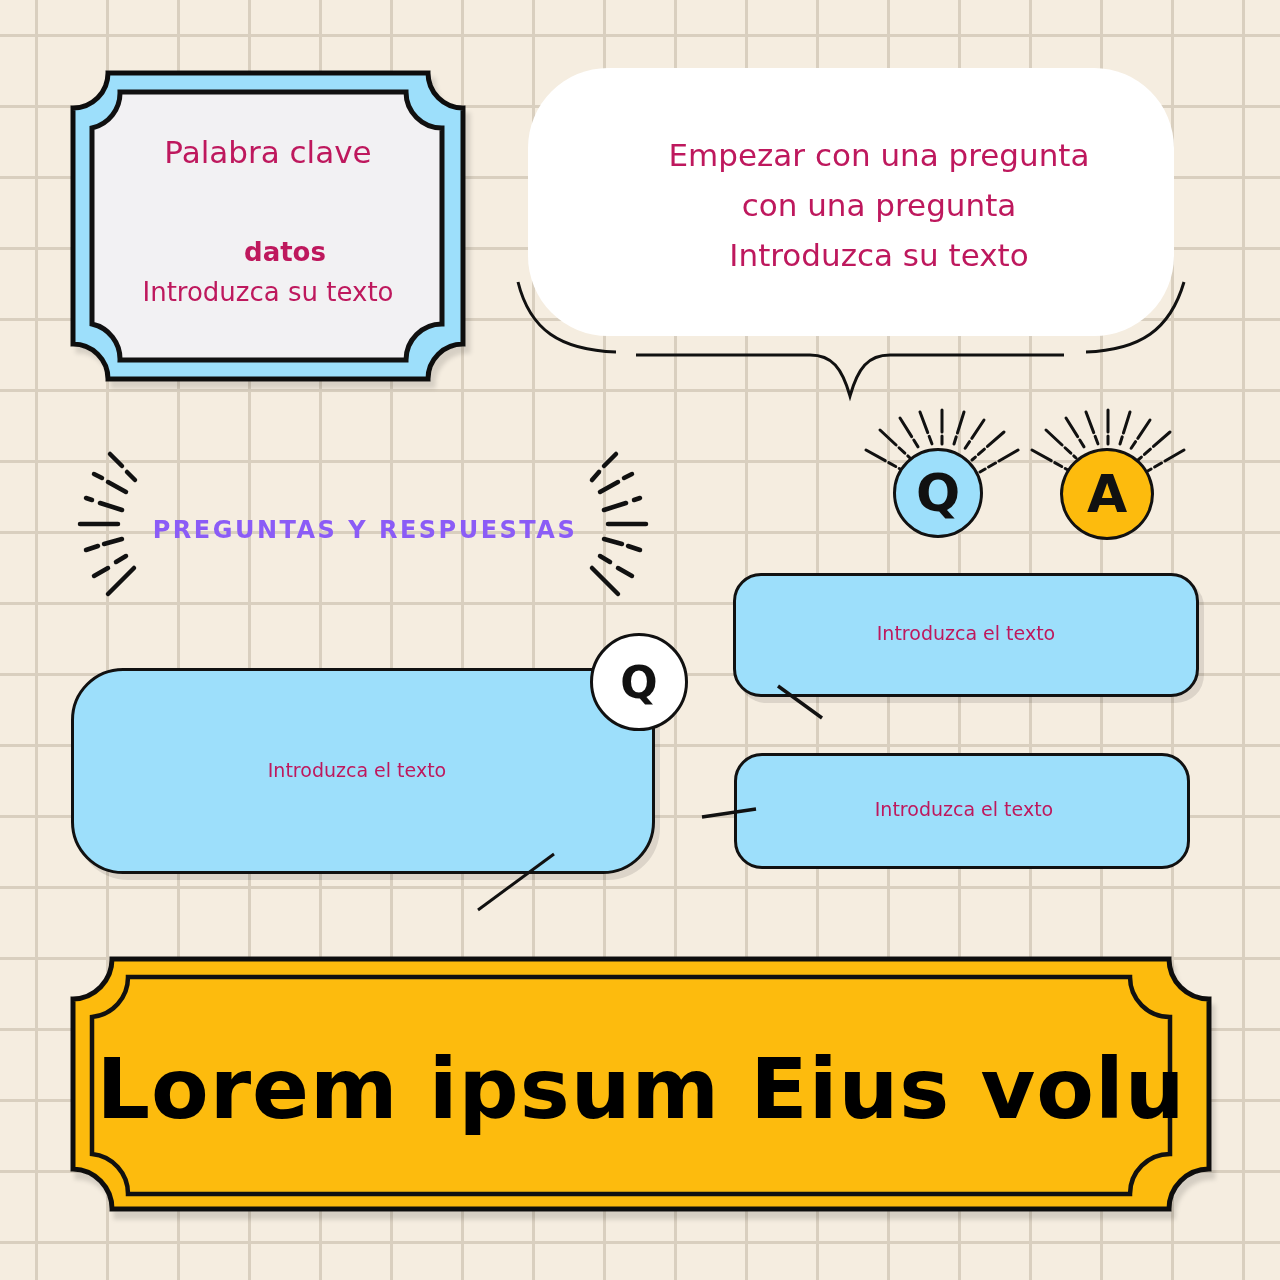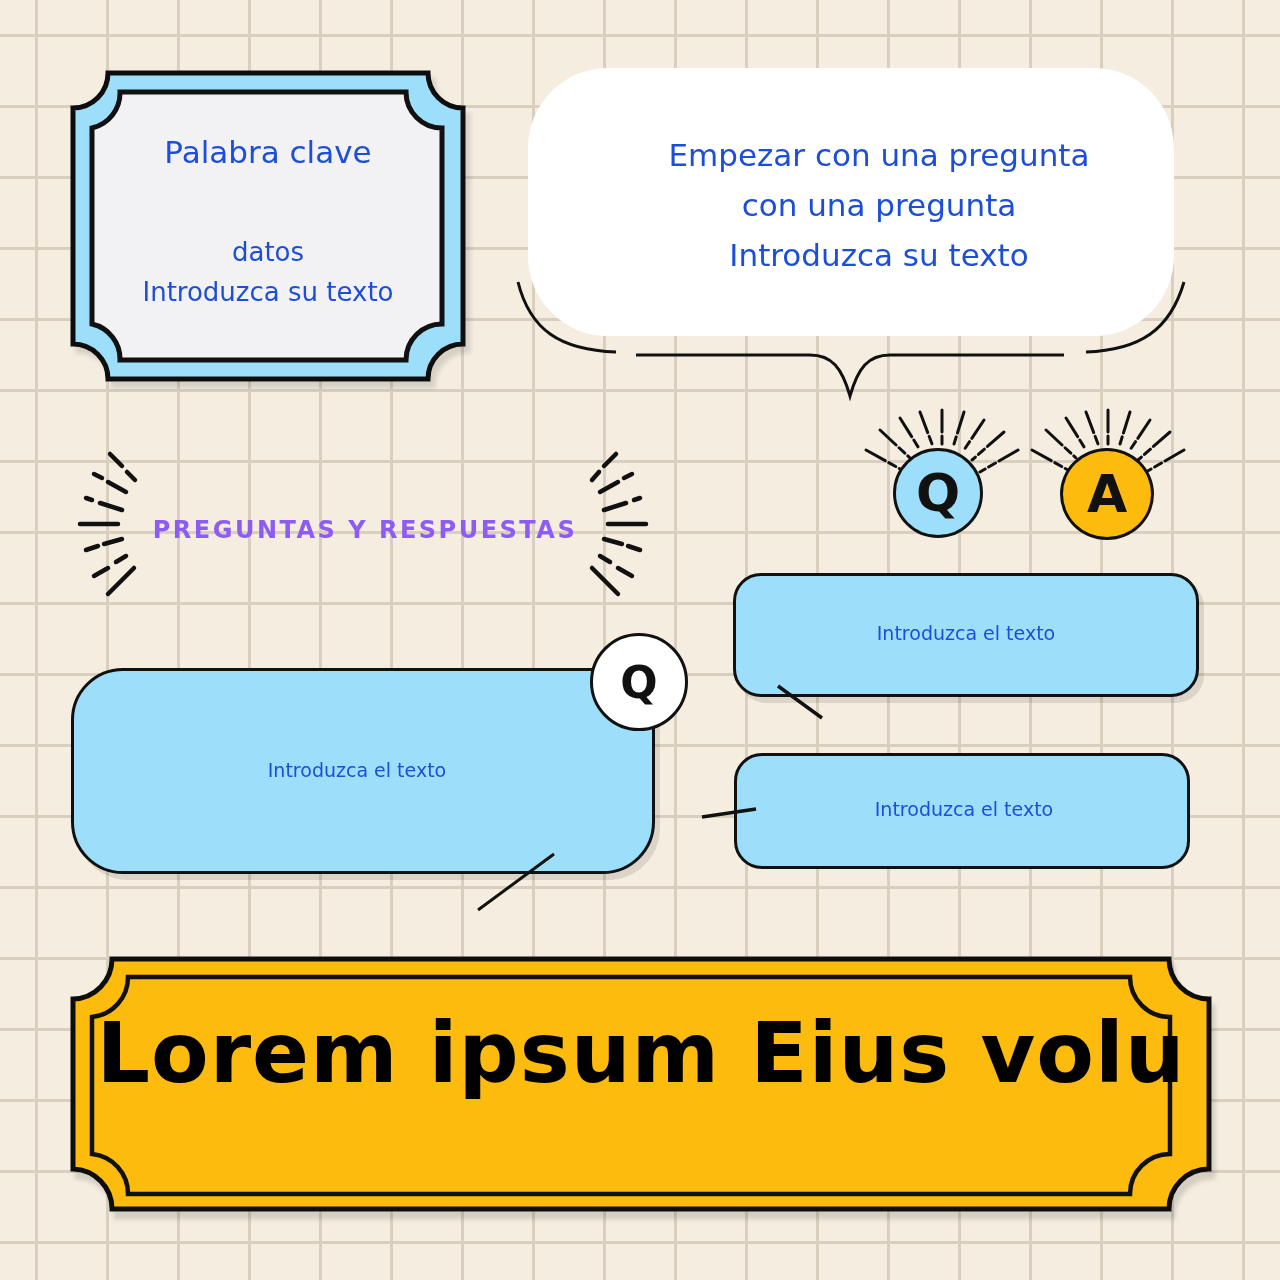--- a/index.html
+++ b/index.html
@@ -8,42 +8,42 @@
     background-color:#f5ede0;
     background-image:
       linear-gradient(to right, #d9cfbf 3px, transparent 3px),
       linear-gradient(to bottom, #d9cfbf 3px, transparent 3px);
     background-size:71px 71px;
     background-position:35px 34px;
     font-family:"Liberation Sans", sans-serif;
   }
   .abs { position:absolute; }
   svg.abs { overflow:visible; }
-  .txt { color:#1d4ed8; text-align:center; font-family:"DejaVu Sans", sans-serif; }
+  .txt { color:#be185d; text-align:center; font-family:"DejaVu Sans", sans-serif; }
   .kw-title { font-size:31px; }
   .kw-body { font-size:26px; line-height:40px; }
   .speech-text { font-size:31px; line-height:50px;padding-left:28px; }
   .bubble-text { font-size:19px; }
   .qa-heading { font-size:24px; font-weight:bold; letter-spacing:2.5px; font-family:"DejaVu Sans", sans-serif; color:#8b5cf6; }
   .banner-text { font-size:84px; font-weight:bold; font-family:"DejaVu Sans", sans-serif; color:#000; letter-spacing:1px; white-space:nowrap; }
   .circle-letter { font-family:"DejaVu Sans", sans-serif; font-weight:bold; color:#111; display:flex; align-items:center; justify-content:center; }
 </style>
 </head>
 <body>
 
 <div class="abs" style="left:70px;top:70px;width:396px;height:312px;">
   <svg class="abs" width="396" height="312" viewBox="0 0 396 312" style="left:0;top:0;">
     <filter id="sh1">
         <feDropShadow dx="5" dy="7" stdDeviation="2" flood-color="#000" flood-opacity="0.12"></feDropShadow>
       </filter>
     <path filter="url(#sh1)" d="M38,3 H358 A35,35 0 0 0 393,38 V274 A35,35 0 0 0 358,309 H38 A35,35 0 0 0 3,274 V38 A35,35 0 0 0 38,3 Z" fill="#9ddffb" stroke="#111" stroke-width="5"></path>
     <path d="M50,22 H336 A36,36 0 0 0 372,58 V254 A36,36 0 0 0 336,290 H50 A36,36 0 0 0 22,254 V58 A36,36 0 0 0 50,22 Z" fill="#f2f1f3" stroke="#111" stroke-width="5"></path>
   </svg>
   <div class="abs txt kw-title" style="left:0;top:64px;width:396px;">Palabra clave</div>
-  <div class="abs txt kw-body" style="left:0;top:162px;width:396px;">datos</div>
+  <div class="abs txt kw-body" style="left:17px;top:162px;width:396px;font-weight:bold;">datos</div>
   <div class="abs txt kw-body" style="left:0;top:202px;width:396px;">Introduzca su texto</div>
 </div>
 
 <div class="abs" style="left:528px;top:68px;width:646px;height:268px;background:#fff;border-radius:80px;"></div>
 <svg class="abs" width="680" height="120" viewBox="0 0 680 120" style="left:510px;top:280px;">
   <path d="M8,2 C20,50 50,70 106,72" fill="none" stroke="#111" stroke-width="3"></path>
   <path d="M126,75 H300 C322,75 332,88 340,116 C348,88 358,75 380,75 H554" fill="none" stroke="#111" stroke-width="3"></path>
   <path d="M576,72 C630,70 660,50 674,2" fill="none" stroke="#111" stroke-width="3"></path>
 </svg>
 <div class="abs txt speech-text" style="left:528px;top:130px;width:646px;">Empezar con una pregunta</div>
@@ -141,13 +141,13 @@
   <line x1="2" y1="17" x2="56" y2="9" stroke="#111" stroke-width="3.5"></line>
 </svg>
 
 <svg class="abs" width="1142" height="256" viewBox="0 0 1142 256" style="left:70px;top:956px;">
   <filter id="sh2">
       <feDropShadow dx="4" dy="8" stdDeviation="2" flood-color="#000" flood-opacity="0.13"></feDropShadow>
     </filter>
   <path filter="url(#sh2)" d="M42,3 H1099 A40,40 0 0 0 1139,43 V213 A40,40 0 0 0 1099,253 H42 A40,40 0 0 0 3,213 V43 A40,40 0 0 0 42,3 Z" fill="#fdbb0d" stroke="#111" stroke-width="5"></path>
   <path d="M58,21 H1060 A40,40 0 0 0 1100,61 V198 A40,40 0 0 0 1060,238 H58 A40,40 0 0 0 22,198 V61 A40,40 0 0 0 58,21 Z" fill="none" stroke="#111" stroke-width="4.5"></path>
 </svg>
-<div class="abs banner-text" style="left:70px;top:1004px;width:1142px;text-align:center;">Lorem ipsum Eius volu</div>
+<div class="abs banner-text" style="left:70px;top:1040px;width:1142px;text-align:center;">Lorem ipsum Eius volu</div>
 
 </body></html>

